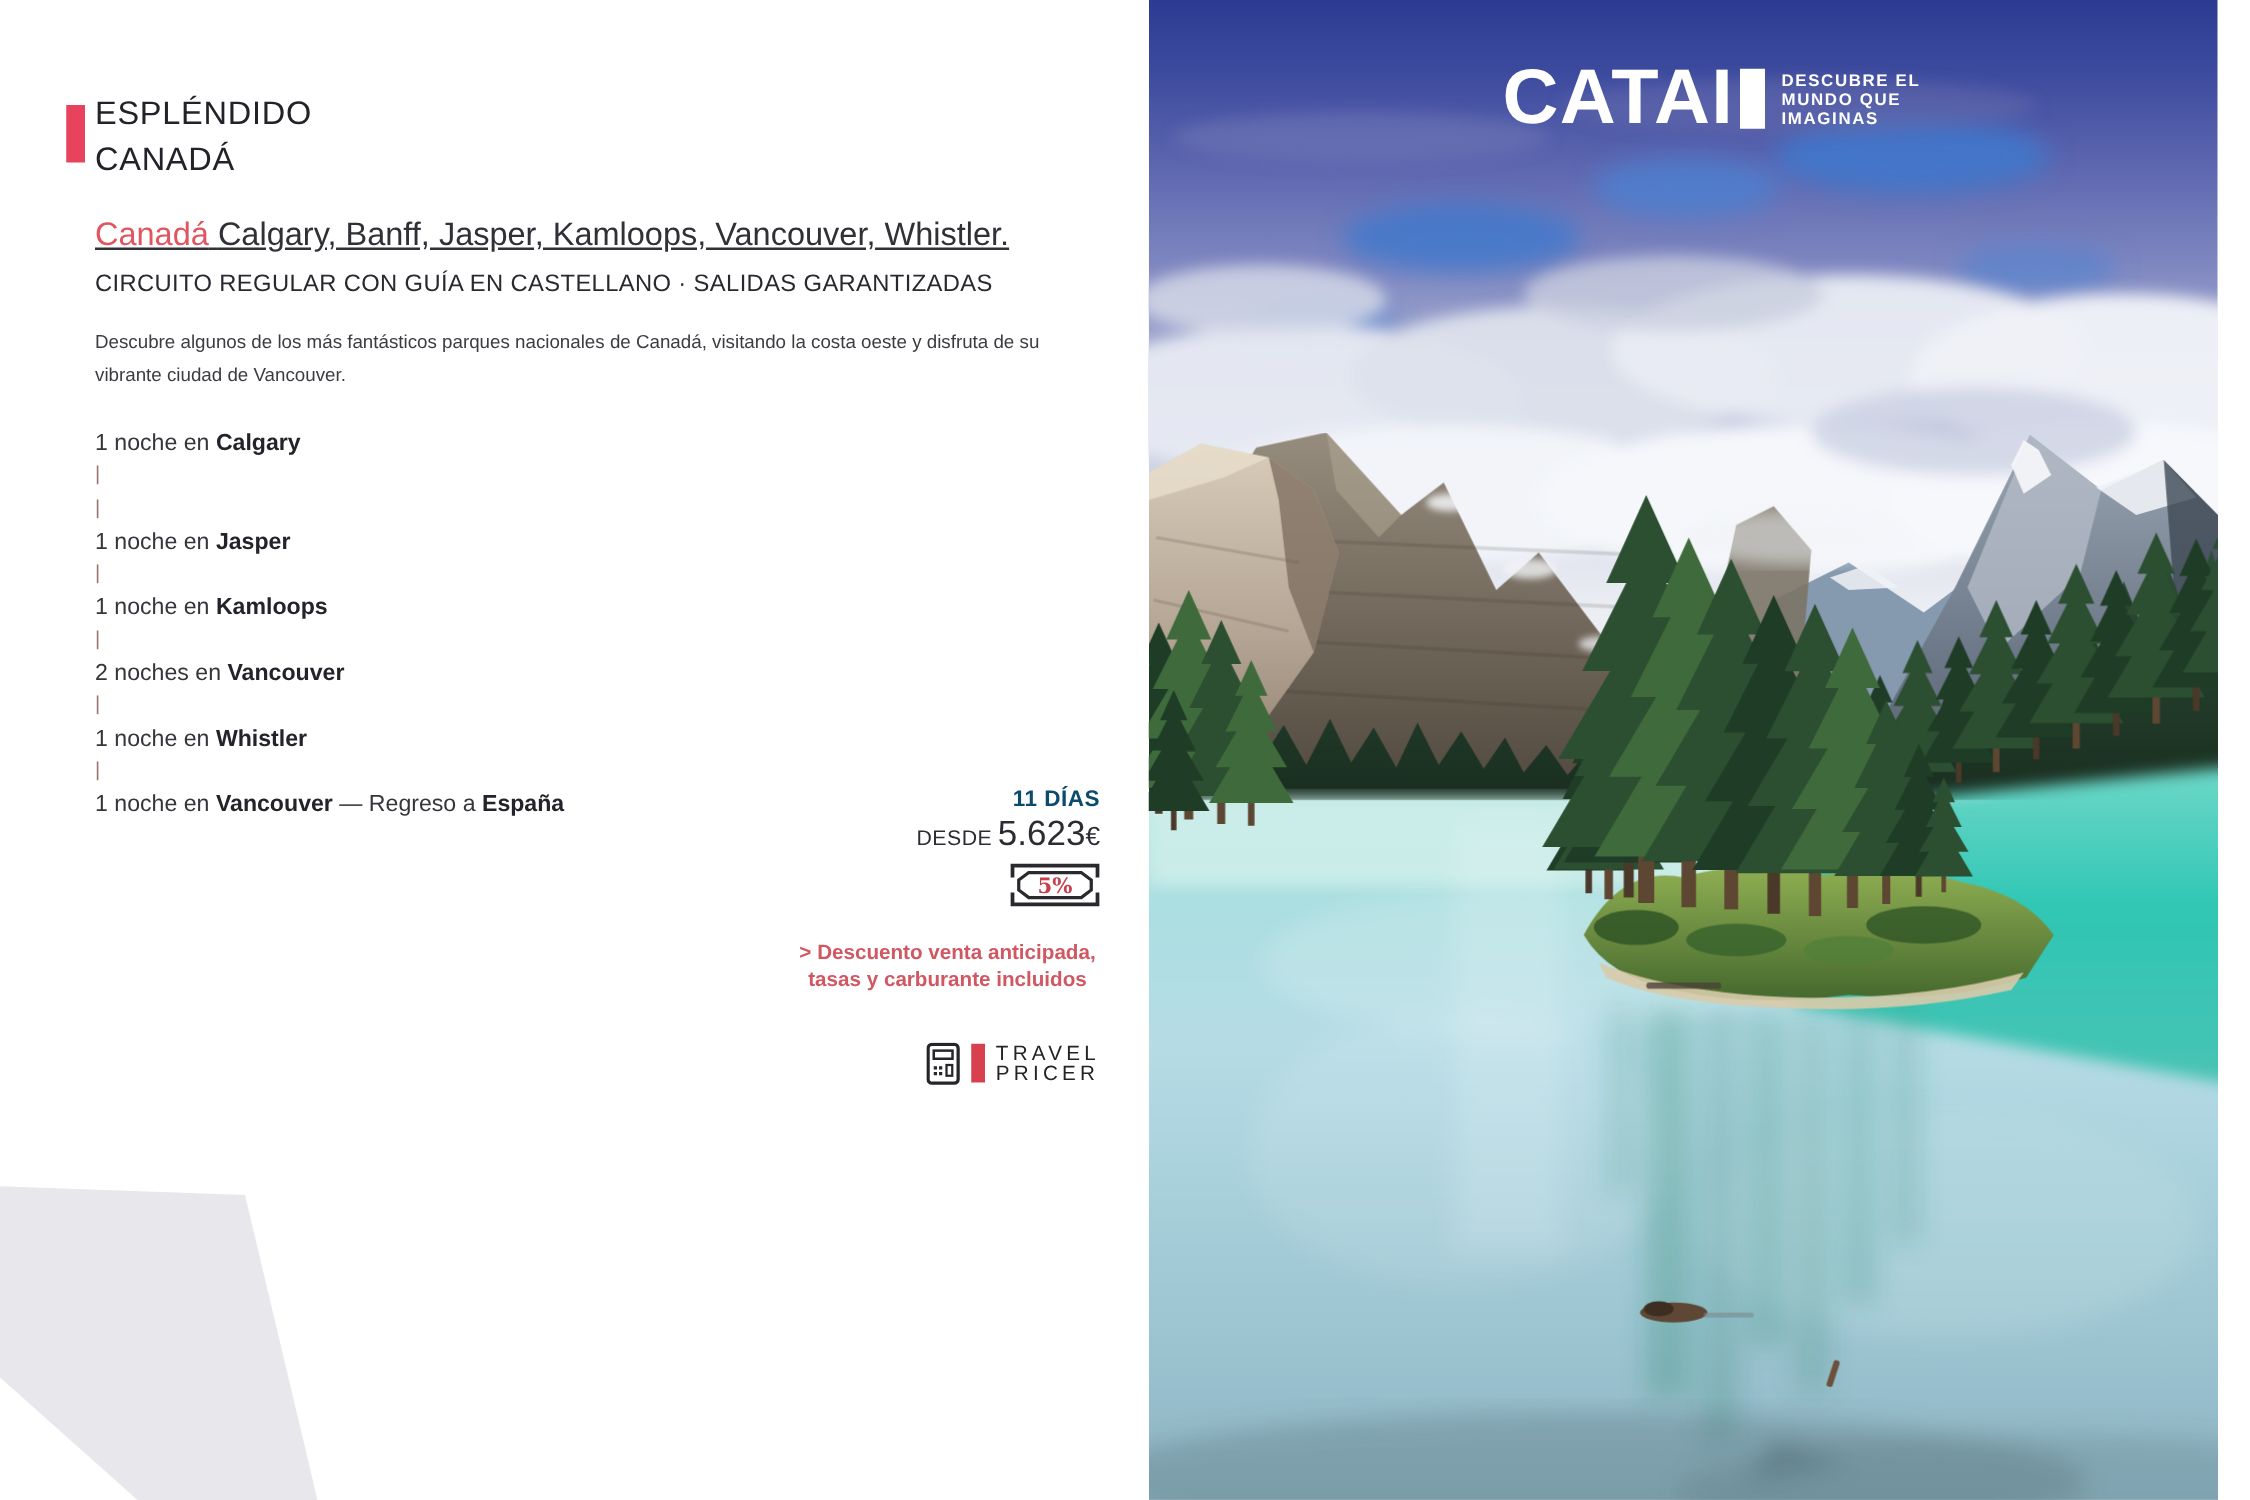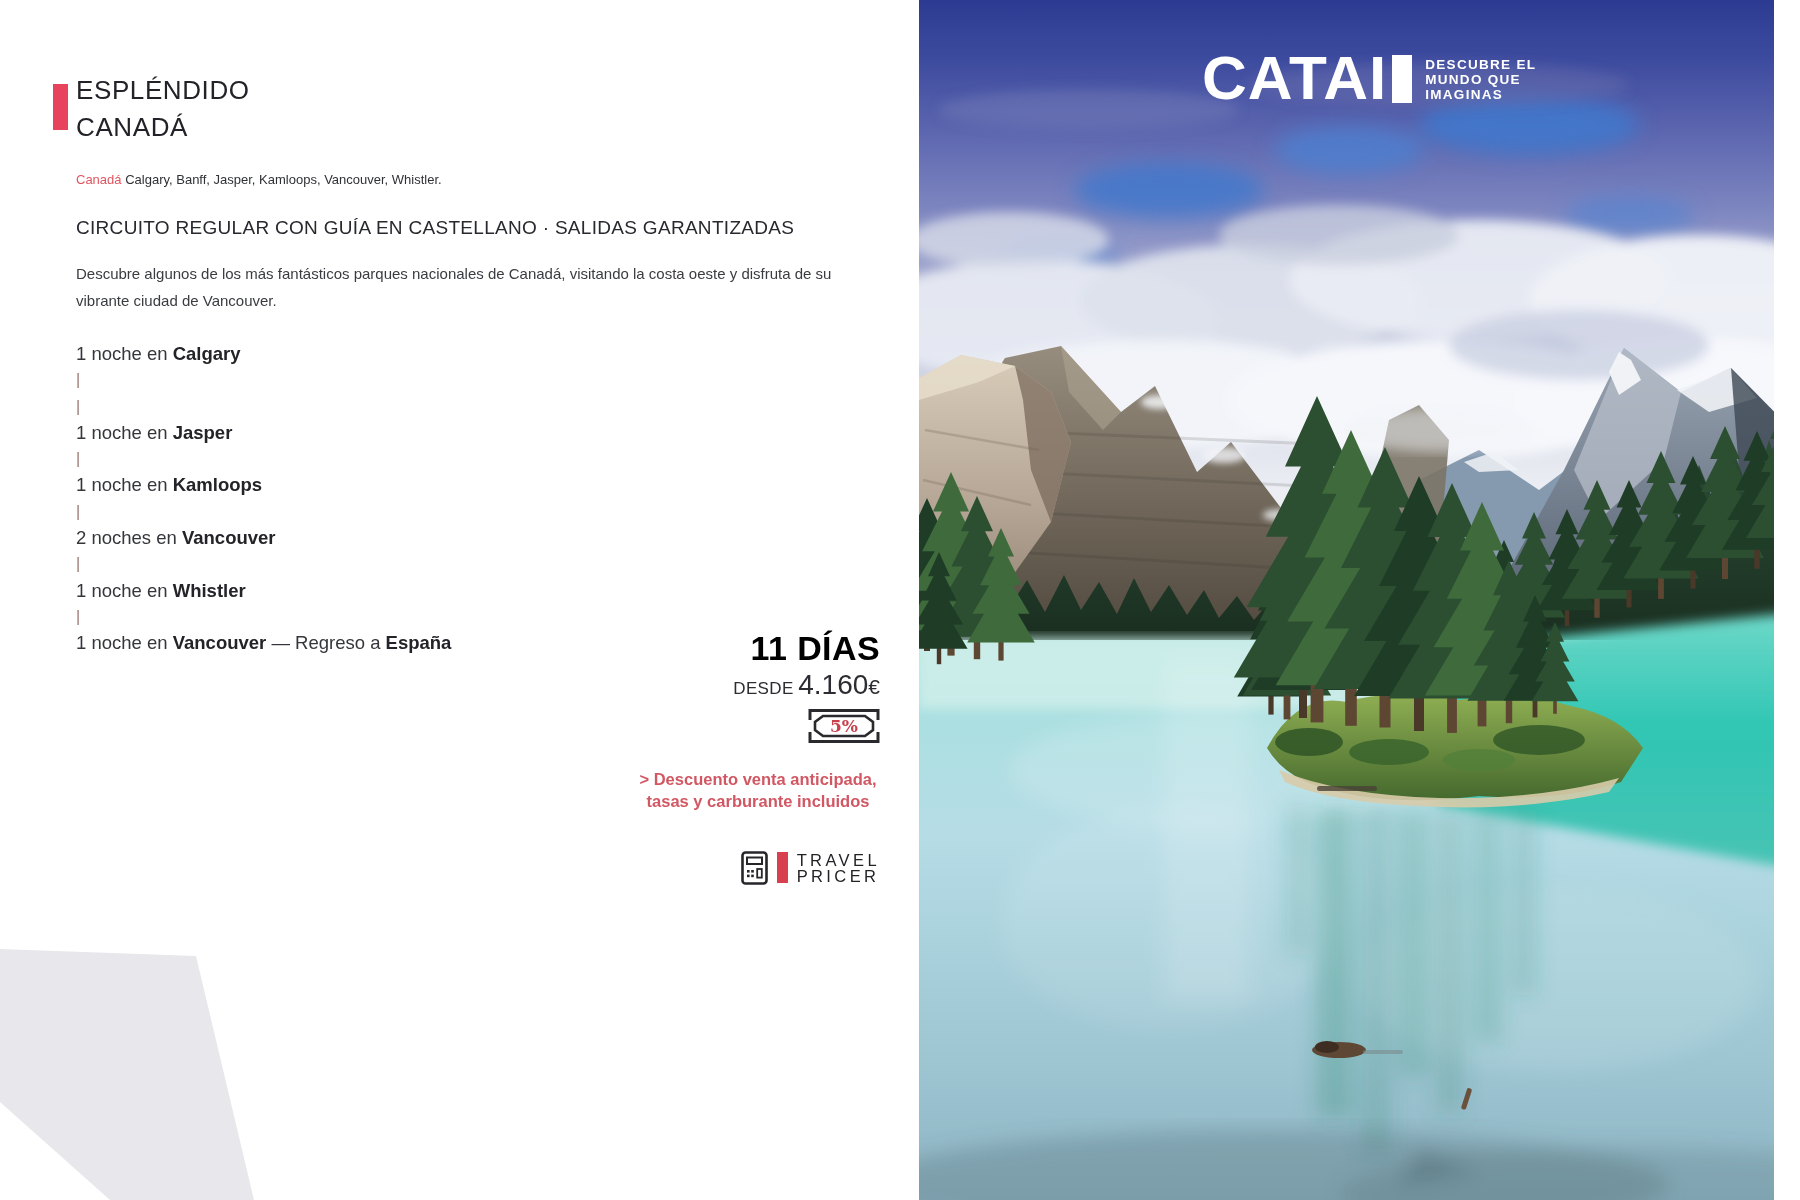--- a/index.html
+++ b/index.html
@@ -4,30 +4,30 @@
 <style>
   html,body{margin:0;padding:0;background:#777;}
   .page{position:relative;width:1800px;height:1200px;background:#fff;overflow:hidden;
         font-family:"Liberation Sans",sans-serif;color:#232329;}
   
   .left{position:absolute;left:0;top:0;width:919px;height:1200px;background:#fff;}
   .watermark{position:absolute;left:0;top:0;pointer-events:none;}
   .accent-bar{position:absolute;left:53px;top:84px;width:15px;height:46px;background:#e8435c;}
   .title{position:absolute;left:76px;top:72px;font-size:26px;line-height:37px;
          letter-spacing:.6px;font-weight:400;color:#222228;}
-  .dest{position:absolute;left:76px;top:172px;font-size:13px;color:#303136;}
+  .dest{position:absolute;left:76px;top:172px;font-size:26px;color:#303136;text-decoration:underline;}
   .dest .country{color:#e05560;}
   .circuit{position:absolute;left:76px;top:217px;font-size:19px;letter-spacing:.3px;color:#28292e;}
   .para{position:absolute;left:76px;top:261px;width:812px;font-size:15px;line-height:26.5px;color:#3b3c41;}
   .itin{position:absolute;left:76px;top:341px;font-size:18.5px;color:#35363b;}
   .itin .row{line-height:26.3px;height:26.3px;}
   .itin b{color:#232329;}
   .itin .pipe{line-height:26.3px;height:26.3px;font-size:16px;color:#9b7672;}
   .price{position:absolute;top:629px;right:39px;text-align:right;}
-  .price .days{font-size:34px;font-weight:bold;letter-spacing:.4px;color:#000000;}
+  .price .days{font-size:18px;font-weight:bold;letter-spacing:.4px;color:#0c4a6e;}
   .price .fromline{margin-top:1px;color:#2c2d32;}
   .price .fromline .desde{font-size:17px;letter-spacing:.4px;}
   .price .fromline .amount{font-size:28px;}
   .price .fromline .cur{font-size:21px;}
   .ticketwrap{margin-top:6px;}
   .note{margin:20px 0 0 auto;width:244px;text-align:center;font-size:16.5px;font-weight:bold;
         line-height:1.33;color:#d15763;}
   .tplogo{margin-top:38px;display:flex;justify-content:flex-end;align-items:center;gap:9px;}
   .tplogo .redbar{width:11px;height:31px;background:#d8404f;}
   .tplogo .tptext{font-size:16.5px;letter-spacing:3.4px;line-height:16px;color:#232327;text-align:left;}
@@ -76,21 +76,21 @@
       <div class="pipe">|</div>
       <div class="row"><span>1 noche en </span><b>Whistler</b></div>
       <div class="pipe">|</div>
       <div class="row"><span>1 noche en </span><b>Vancouver</b><span> — Regreso a </span><b>España</b></div>
     </div>
 
     <div class="price">
       <div class="days">11 DÍAS</div>
       <div class="fromline">
         <span class="desde">DESDE</span>
-        <span class="amount">4.160</span><span class="cur">€</span>
+        <span class="amount">5.623</span><span class="cur">€</span>
       </div>
       <div class="ticketwrap">
         <svg width="72" height="38" viewBox="0 0 72 38">
           <g stroke="#2a2a2e" fill="none" stroke-width="3">
             <path d="M2,13 L2,3.5 L70,3.5 L70,13"></path>
             <path d="M70,25 L70,34.5 L2,34.5 L2,25"></path>
           </g>
           <polygon points="15,9 57,9 65,15 65,23 57,29 15,29 7,23 7,15" fill="none" stroke="#2a2a2e" stroke-width="2.6"></polygon>
           <text x="36" y="25" text-anchor="middle" font-family="DejaVu Serif, serif" font-size="17" font-weight="bold" fill="#c6404d">5%</text>
         </svg>

